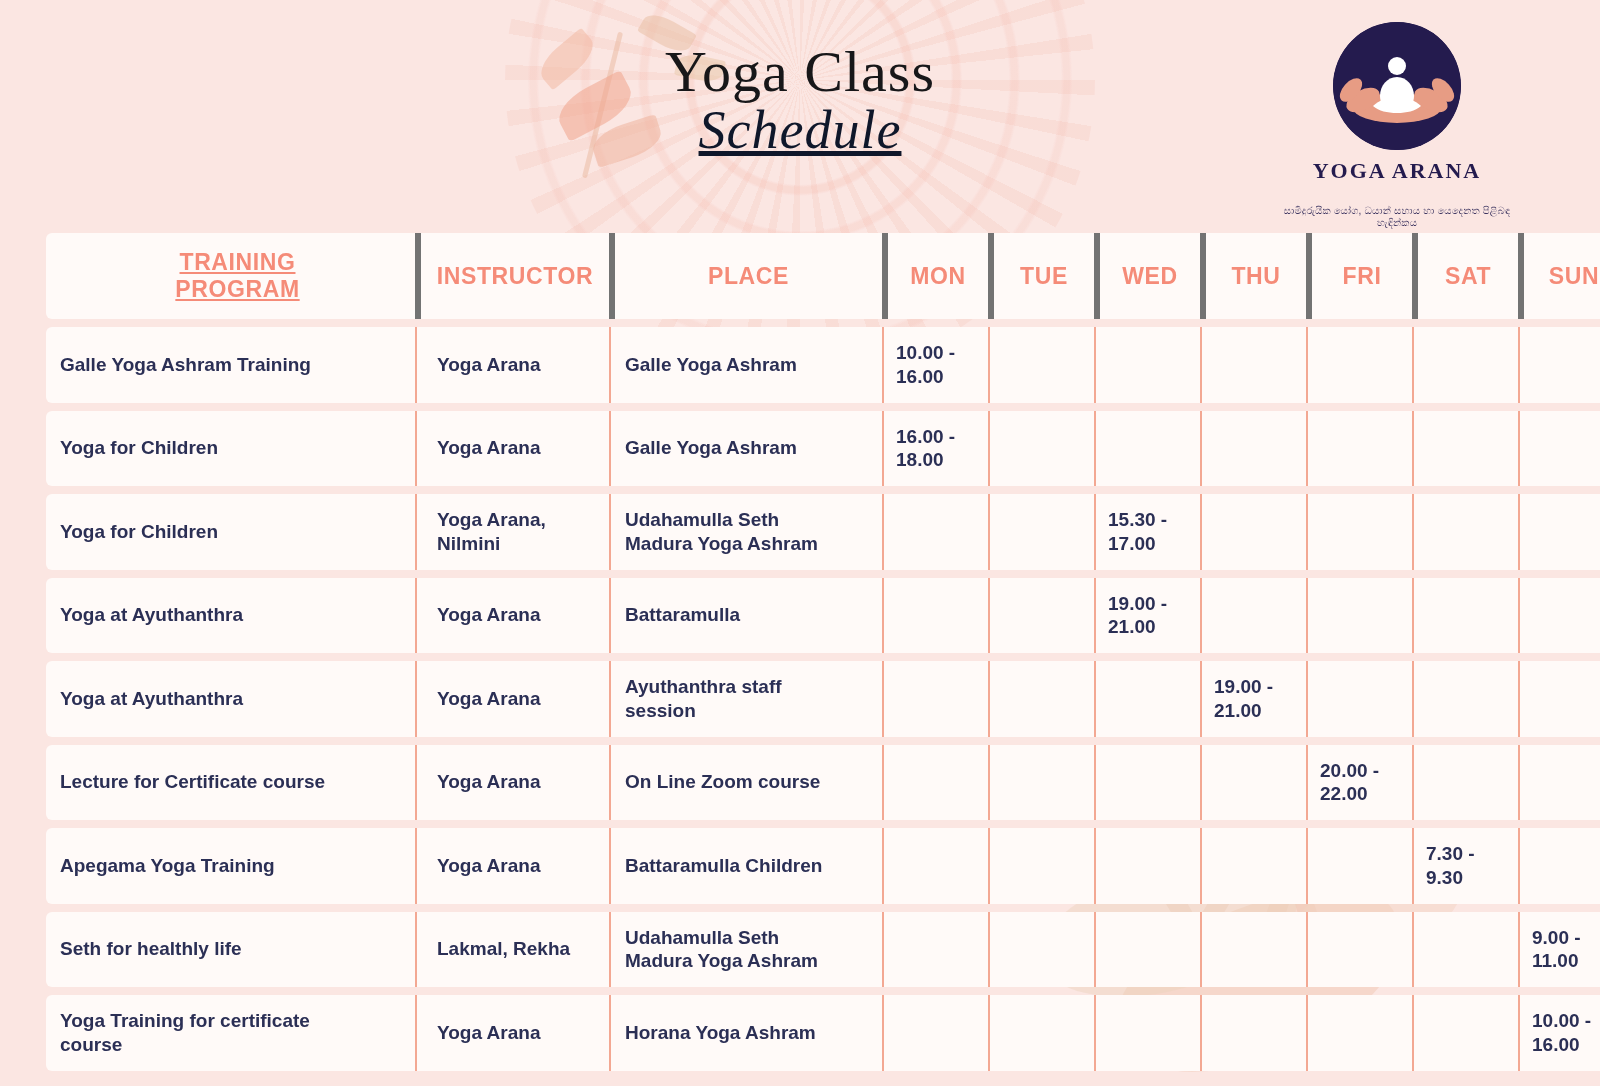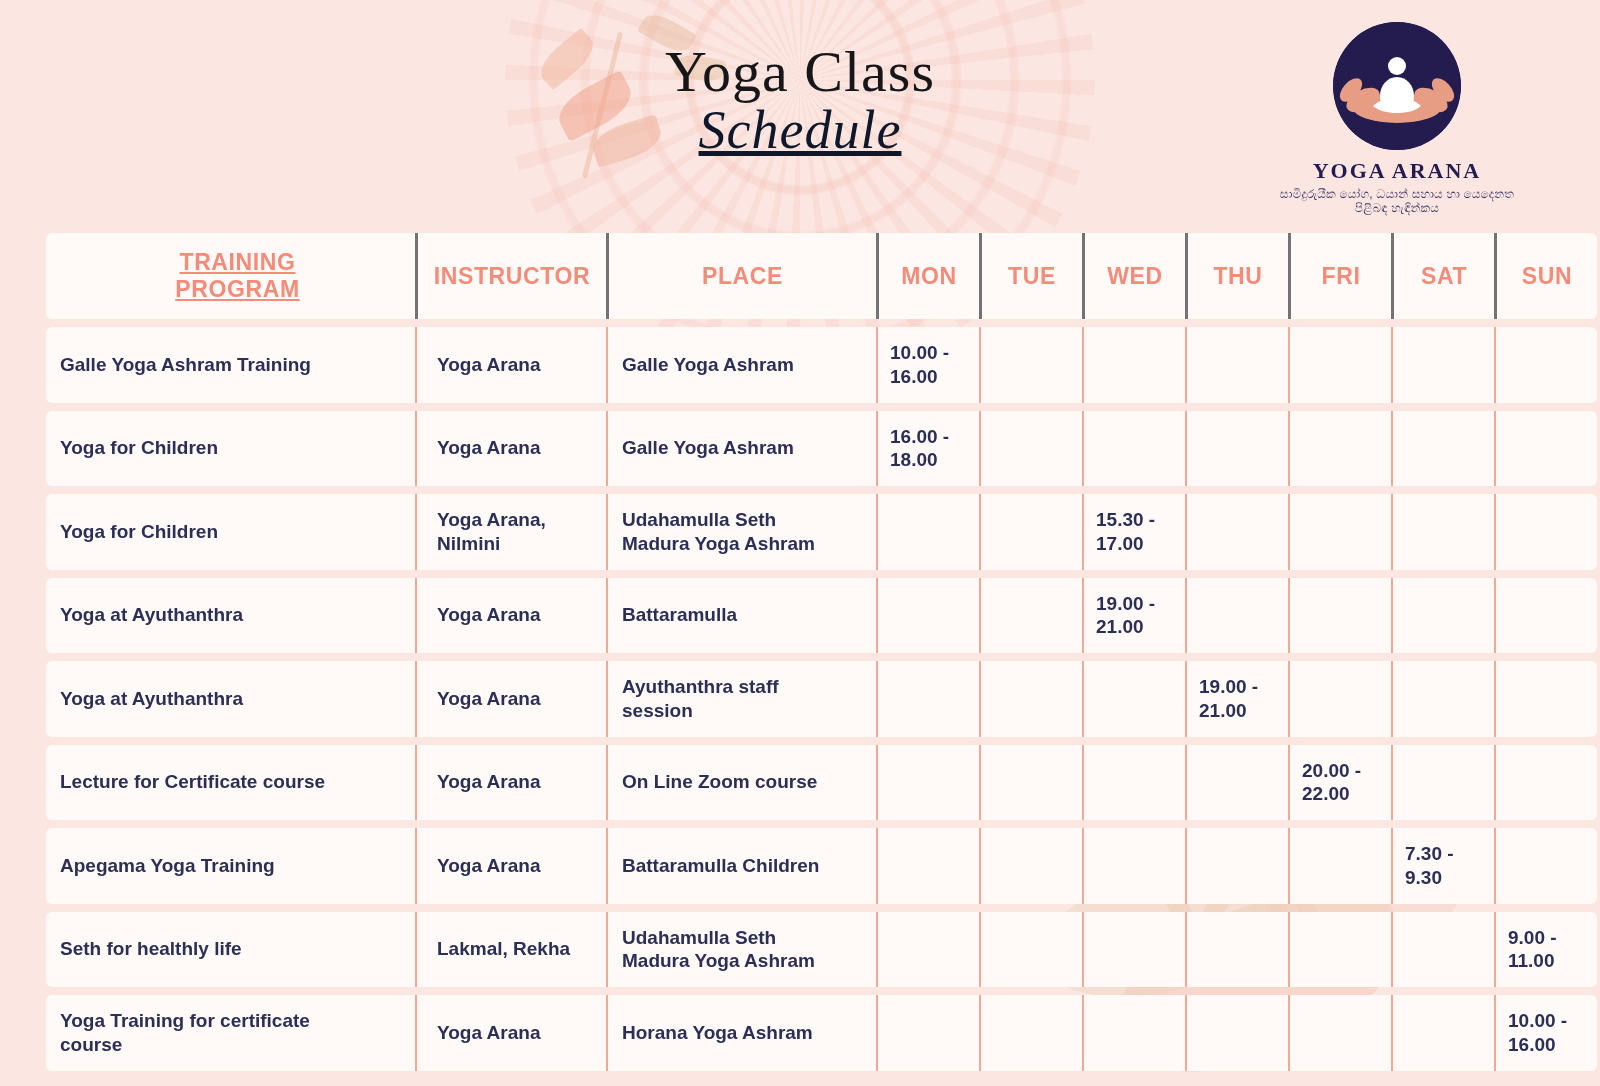--- a/index.html
+++ b/index.html
@@ -124,22 +124,22 @@
   }
   .logo-name {
     margin-top: 8px;
     font-family: "Liberation Serif", serif;
     font-size: 22px;
     letter-spacing: 2px;
     color: #241b4e;
     font-weight: bold;
   }
   .logo-tagline {
-    margin-top: 3px;
-    font-size: 12px;
+    margin-top: 21px;
+    font-size: 10px;
     color: #3c3460;
     letter-spacing: .2px;
   }
 
   
   .table-wrap {
     position: relative;
     margin: 0 46px;
   }
   table.schedule {
@@ -153,21 +153,21 @@
     padding: 16px 0;
     font-size: 23px;
     font-weight: bold;
     color: #f58b78;
     letter-spacing: .6px;
     text-align: center;
     vertical-align: middle;
   }
   thead tr th:first-child { border-radius: 6px 0 0 6px; }
   thead tr th:last-child  { border-radius: 0 6px 6px 0; }
-  .th-div { border-left: 3px solid #737373; }
+  .th-div { border-left: 6px solid #737373; }
 
   table.schedule tbody td {
     background: #fffaf8;
     padding: 14px 0;
     font-size: 19px;
     font-weight: bold;
     color: #2b2f55;
     vertical-align: middle;
     height: 40px;
   }

